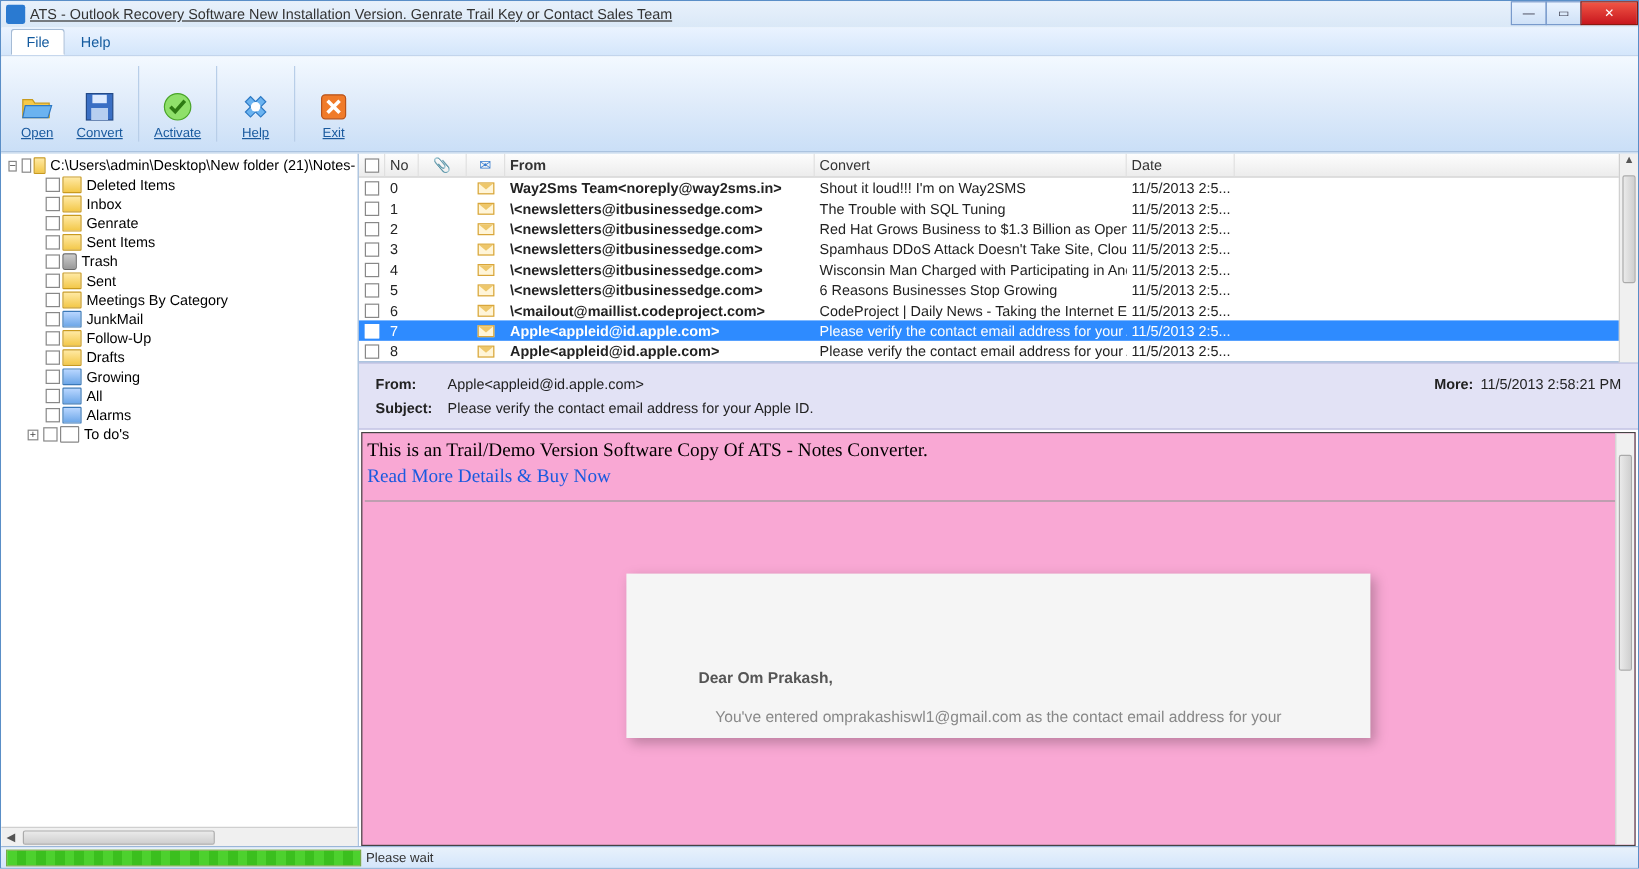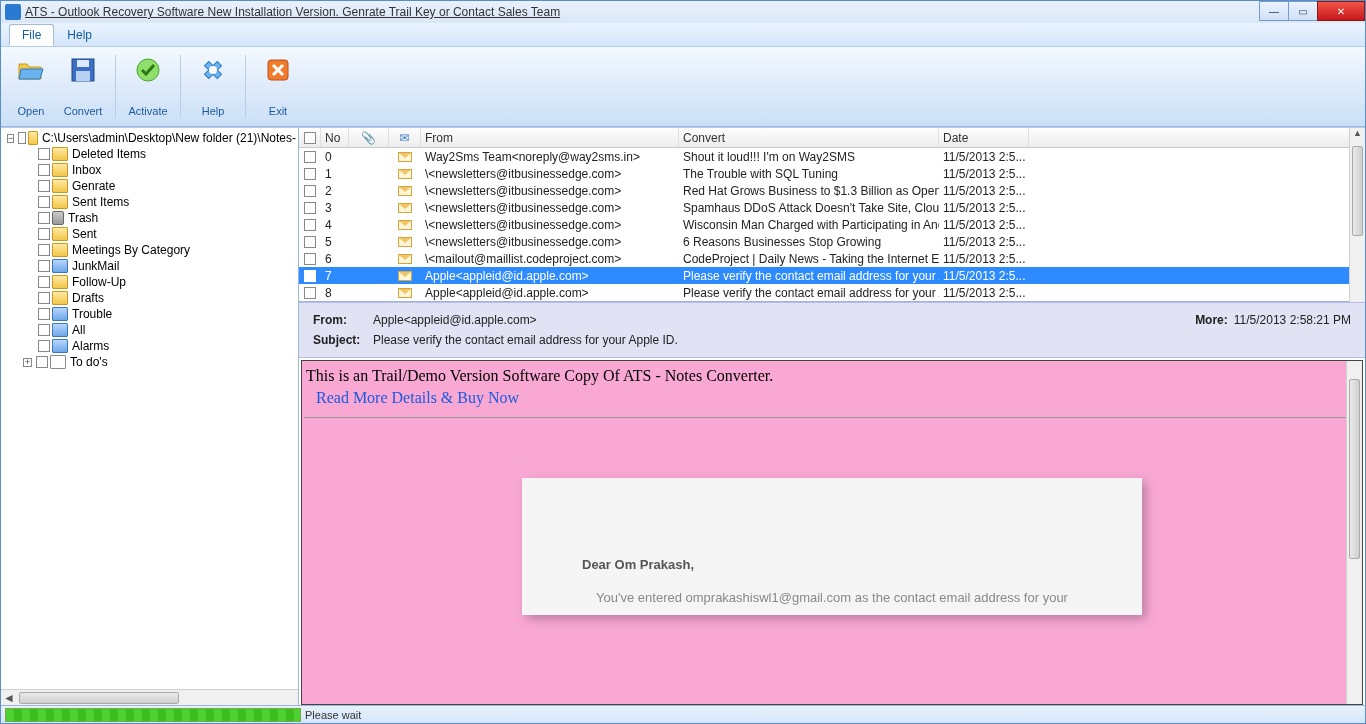--- a/index.html
+++ b/index.html
@@ -77,27 +77,28 @@
   border-bottom: 1px solid #9ab6d8;
   display: flex;
   padding: 4px 6px;
   gap: 4px;
 }
 .ribbon-btn {
   width: 48px;
   display: flex;
   flex-direction: column;
   align-items: center;
-  justify-content: space-between;
+  justify-content: flex-end;
   border: 1px solid transparent;
   border-radius: 3px;
   padding: 4px 2px;
   color: #1a5a9e;
   font-size: 11px;
   gap: 2px;
+  text-decoration: underline;
 }
 .ribbon-sep {
   width: 1px;
   background: #b8cee8;
   margin: 4px 4px;
 }
 .ri-icon { width: 28px; height: 28px; display:flex; align-items:center; justify-content:center; }
 
 
 .main {
@@ -162,21 +163,21 @@
   height: 20px;
   align-items: center;
   font-size: 12px;
   color: #333;
 }
 .col { padding: 0 4px; border-right: 1px solid #e0e0e0; height: 100%; display:flex; align-items:center; overflow:hidden; white-space:nowrap; text-overflow:ellipsis;}
 .col.ck { width: 22px; justify-content:center;}
 .col.no { width: 28px; }
 .col.at { width: 40px; justify-content:center;}
 .col.ic { width: 32px; justify-content:center;}
-.col.fr { width: 258px; }
+.col.fr { width: 258px; font-weight: bold; }
 .col.su { width: 260px; }
 .col.dt { width: 90px; }
 .list-rows { }
 .row { display:flex; height: 17px; align-items:center; font-size: 12px; color: #222; }
 .row .col { border-right: none; }
 .row.selected { background: #2e8bff; color: #fff; }
 .row.selected .cbox { border-color:#fff; }
 .mail-icon {
   width: 14px; height: 10px; background: #fff5d8; border: 1px solid #d8a53a;
   position: relative;
@@ -210,21 +211,21 @@
 
 .preview {
   flex: 1;
   border: 1px solid #444;
   margin: 2px 2px 0 2px;
   overflow: hidden;
   position: relative;
   background: #f9a8d4;
 }
 .demo-text { font-family: "Times New Roman", serif; font-size: 16px; padding: 6px 4px 2px; }
-.buy-link { color: #1a5adf; font-family: "Times New Roman", serif; font-size: 16px; padding: 2px 4px 10px; display:block;margin-left:10px; }
+.buy-link { color: #1a5adf; font-family: "Times New Roman", serif; font-size: 16px; padding: 2px 4px 10px; display:block; }
 .hr { border-top:1px solid #999; margin: 0 2px; }
 .letter {
   margin: 60px auto 0;
   width: 620px;
   background: #f5f5f5;
   box-shadow: 4px 4px 10px rgba(0,0,0,.25);
   padding: 40px 60px 10px;
   font-size: 13px;
   color: #555;
   position:relative;
@@ -419,21 +420,21 @@
     <span class="cbox"></span>
     <span class="ficon "></span>
     <span class="tname">Drafts</span>
   </div>
                 </li>
                 <li>
                   <div class="tnode">
     <span style="display:inline-block;width:13px"></span>
     <span class="cbox"></span>
     <span class="ficon blue"></span>
-    <span class="tname">Trouble</span>
+    <span class="tname">Growing</span>
   </div>
                 </li>
                 <li>
                   <div class="tnode">
     <span style="display:inline-block;width:13px"></span>
     <span class="cbox"></span>
     <span class="ficon blue"></span>
     <span class="tname">All</span>
   </div>
                 </li>

